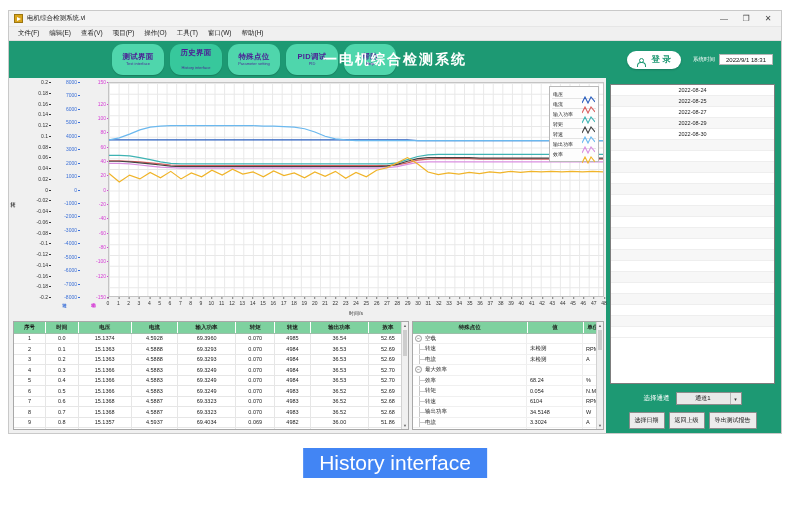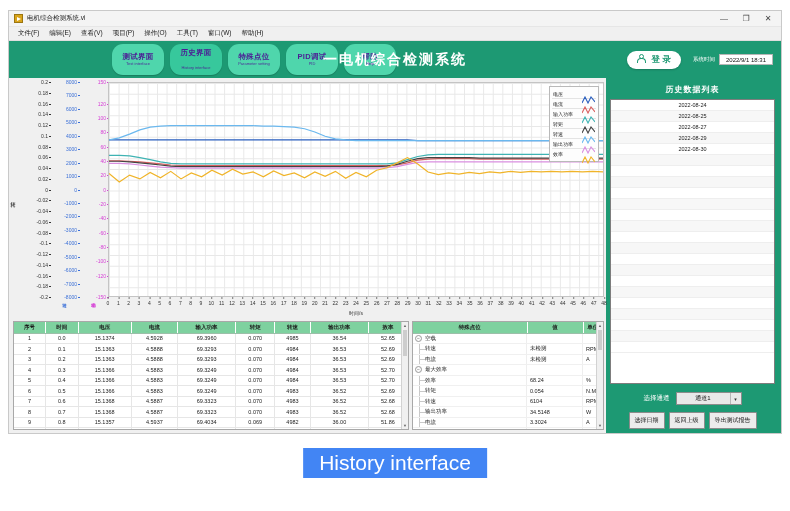--- a/index.html
+++ b/index.html
@@ -75,21 +75,21 @@
     position: absolute; left: 0; right: 0; top: 0; bottom: 0;
     display: flex; align-items: center; justify-content: center;
     color: #ffffff; font-size: 14px; font-weight: bold;
     letter-spacing: 2px; pointer-events: none;
   }
   .header-right {
     margin-left: auto; display: flex; align-items: center; gap: 12px;
     z-index: 2;
   }
   .login-btn {
-    display: flex; align-items: flex-start; gap: 7px;
+    display: flex; align-items: flex-end; gap: 7px;
     background: #ffffff; border-radius: 11px;
     padding: 3px 10px; color: #1d9973;
     font-size: 8.5px; font-weight: bold;
     box-shadow: 0 1px 2px rgba(0,0,0,.2);
   }
   .person-icon {
     width: 8px; height: 8px; position: relative; flex: none;
   }
   .person-icon::before {
     content: ""; position: absolute; left: 2.4px; top: 0;
@@ -774,21 +774,20 @@
             <div class="arw">▲</div>
             <div class="thumb" style="height:20px"></div>
             <div class="arw">▼</div>
           </div>
         </div>
 
       </div>
     </div>
 
     <div class="right-col">
-      <div class="hist-title">历史数据列表</div>
       <div class="hist-list" id="histList">
           <div class="hist-item">2022-08-24</div>
           <div class="hist-item">2022-08-25</div>
           <div class="hist-item">2022-08-27</div>
           <div class="hist-item">2022-08-29</div>
           <div class="hist-item">2022-08-30</div>
           <div class="hist-item"></div>
           <div class="hist-item"></div>
           <div class="hist-item"></div>
           <div class="hist-item"></div>

